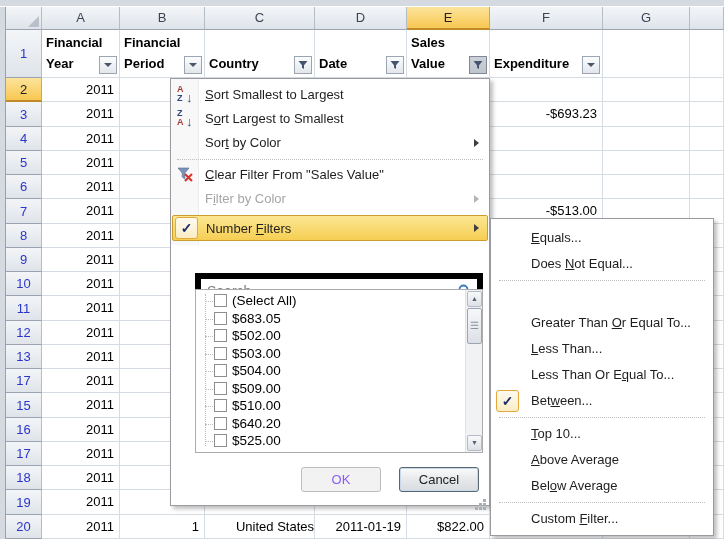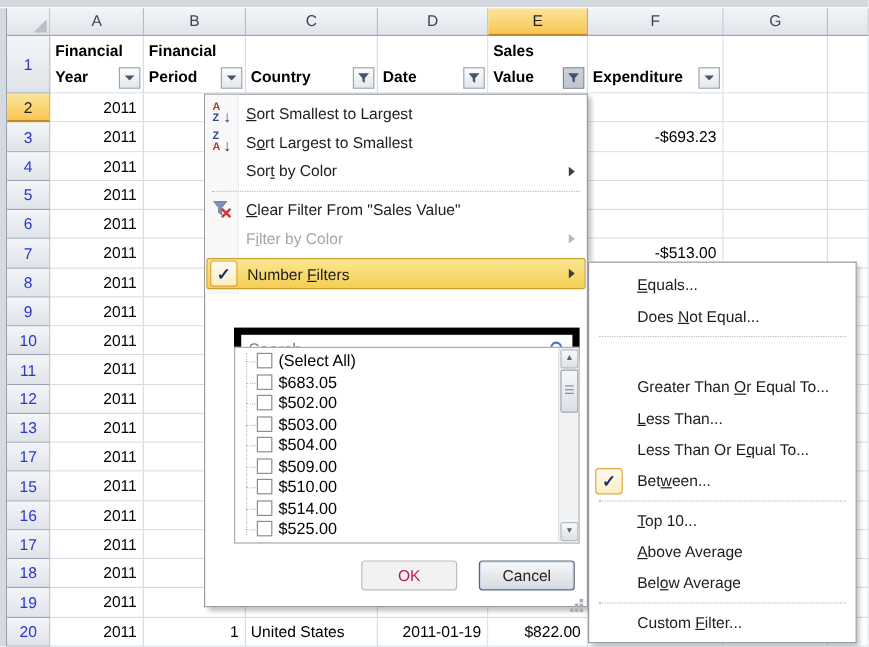--- a/index.html
+++ b/index.html
@@ -14,21 +14,21 @@
     text-align:center;color:#3E4453;}
   .colhead{top:7px;height:23px;line-height:22px;font-size:13px;}
   .colhead.sel,.rowhead.sel{background:linear-gradient(#FCE49B,#F8C752);border-right:1px solid #E0A23C;border-bottom:2px solid #C08A2A;color:#222;}
   .corner{top:7px;left:6px;width:36px;height:23px;}
   .corner .tri{position:absolute;right:2px;bottom:2px;width:0;height:0;border-left:11px solid transparent;border-bottom:11px solid #B9C0C9;}
   .rowhead{width:36px;left:6px;color:#2B35C9;font-size:13px;}
   
   .cell{position:absolute;box-sizing:border-box;background:#fff;border-right:1px solid #D6DCE3;border-bottom:1px solid #D6DCE3;
     color:#000;overflow:hidden;white-space:nowrap;}
   .cell.r{text-align:right;padding-right:5px;}
-  .cell.l{text-align:left;padding-left:4px;}
+  .cell.l{text-align:right;padding-left:4px;}
   .hcell{position:absolute;box-sizing:border-box;background:#fff;border-right:1px solid #D6DCE3;border-bottom:1px solid #D6DCE3;font-weight:bold;}
   .hcell .lines{position:absolute;left:4px;top:2px;line-height:21px;white-space:pre;}
   .hcell.bottom .lines{top:auto;bottom:3px;}
   .fbtn{position:absolute;right:2px;bottom:3px;width:18px;height:18px;box-sizing:border-box;border:1px solid #9CA6B2;
     background:linear-gradient(#FBFCFD,#E3E7EC);display:flex;align-items:center;justify-content:center;}
   .fbtn.pressed{background:linear-gradient(#CDD2D9,#BFC5CD);border-color:#7F8894;}
   .fbtn .dd{width:0;height:0;border-left:4px solid transparent;border-right:4px solid transparent;border-top:4px solid #4A5668;}
   
   .acmark{position:absolute;background:#000;}
   
@@ -66,21 +66,21 @@
   #treeline{position:absolute;left:9px;top:4px;width:0;height:152px;border-left:1px dotted #BDBDBD;}
   
   #vscroll{position:absolute;right:0;top:0;width:17px;height:162px;background:#F1F2F4;border-left:1px solid #E3E3E5;box-sizing:border-box;}
   .sbtn{position:absolute;left:1px;width:15px;height:16px;box-sizing:border-box;border:1px solid #B5BCC7;border-radius:2px;
     background:linear-gradient(#F8F9FA,#DDE0E6);color:#56606E;font-size:7px;text-align:center;line-height:14px;}
   #sthumb{position:absolute;left:1px;top:18px;width:15px;height:36px;box-sizing:border-box;border:1px solid #9BA4B2;border-radius:2px;
     background:linear-gradient(#F6F7F9,#DCE0E6);color:#8A93A1;text-align:center;line-height:34px;font-size:10px;}
   
   .btn{position:absolute;top:388px;width:80px;height:25px;box-sizing:border-box;border:1px solid #8E9AA6;border-radius:3px;
     background:linear-gradient(#FBFBFB,#E8EAEC 45%,#D9DCE0);text-align:center;line-height:23px;font-size:13px;color:#222;}
-  .btn.disabled{background:#F2F2F2;border-color:#BDBDBD;color:#be185d;}
+  .btn.disabled{background:#F2F2F2;border-color:#BDBDBD;color:#8b5cf6;}
   .btn.default{border-color:#5C6670;box-shadow:inset 0 0 0 1px #C8D8EC;}
   .grip{position:absolute;right:3px;bottom:3px;width:3px;height:3px;background:#A8AEB6;
     box-shadow:0 4px #A8AEB6,0 8px #A8AEB6,-4px 8px #A8AEB6,-4px 4px #A8AEB6,-8px 8px #A8AEB6;}
   
   #nf-submenu{position:absolute;left:490px;top:218px;width:224px;height:318px;box-sizing:border-box;
     background:#fff;border:1px solid #9A9AA0;box-shadow:3px 3px 4px rgba(0,0,0,.25);}
   .smitem{position:absolute;left:2px;width:218px;height:26px;line-height:26px;color:#1E1E1E;}
   .smitem .txt{position:absolute;left:38px;top:0;}
   .smsep{position:absolute;left:8px;width:206px;border-top:1px dotted #BFBFBF;}
   .smitem .chkbox-mark{left:3px;top:2px;}
@@ -412,21 +412,21 @@
             <span class="lbl">$509.00</span>
           </div>
           <div class="vitem" style="top: 107px;">
             <span class="conn"></span>
             <span class="cb"></span>
             <span class="lbl">$510.00</span>
           </div>
           <div class="vitem" style="top: 124.5px;">
             <span class="conn"></span>
             <span class="cb"></span>
-            <span class="lbl">$514.00</span>
+            <span class="lbl">$640.20</span>
           </div>
           <div class="vitem" style="top: 142px;">
             <span class="conn"></span>
             <span class="cb"></span>
             <span class="lbl">$525.00</span>
           </div>
           <div class="vitem" style="top: 159.5px;">
             <span class="cb"></span>
           </div>
         </div>

